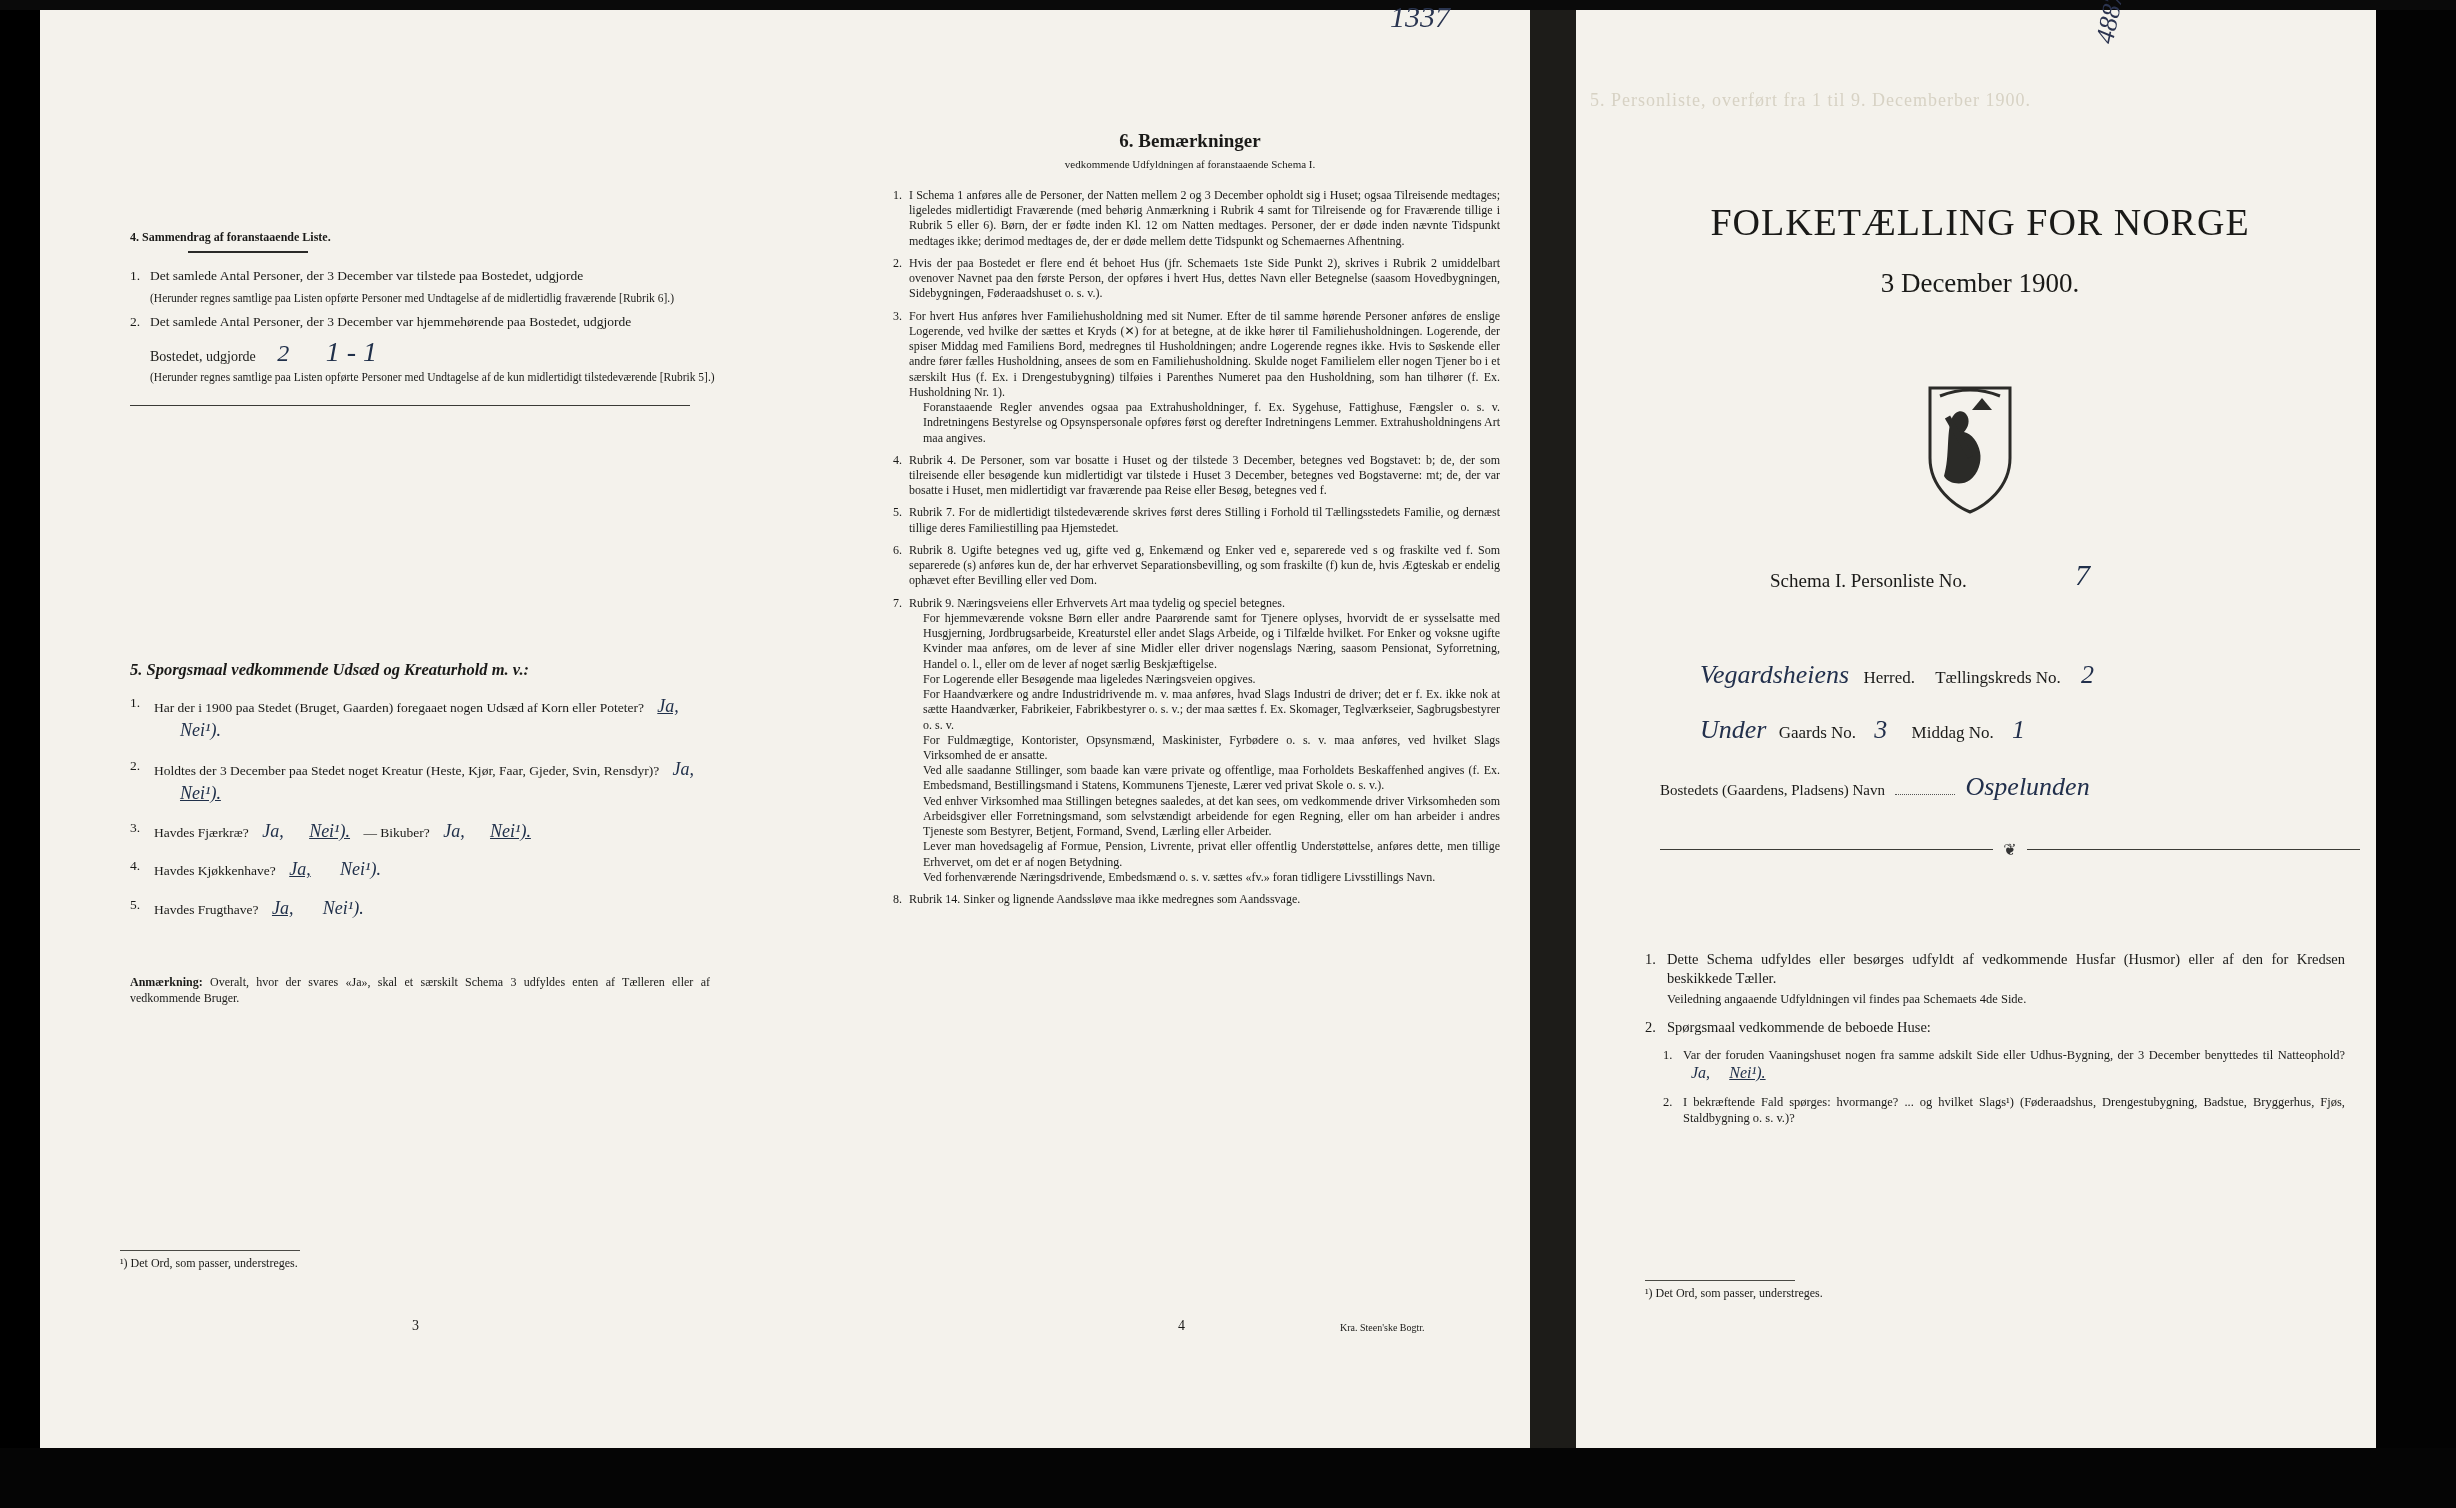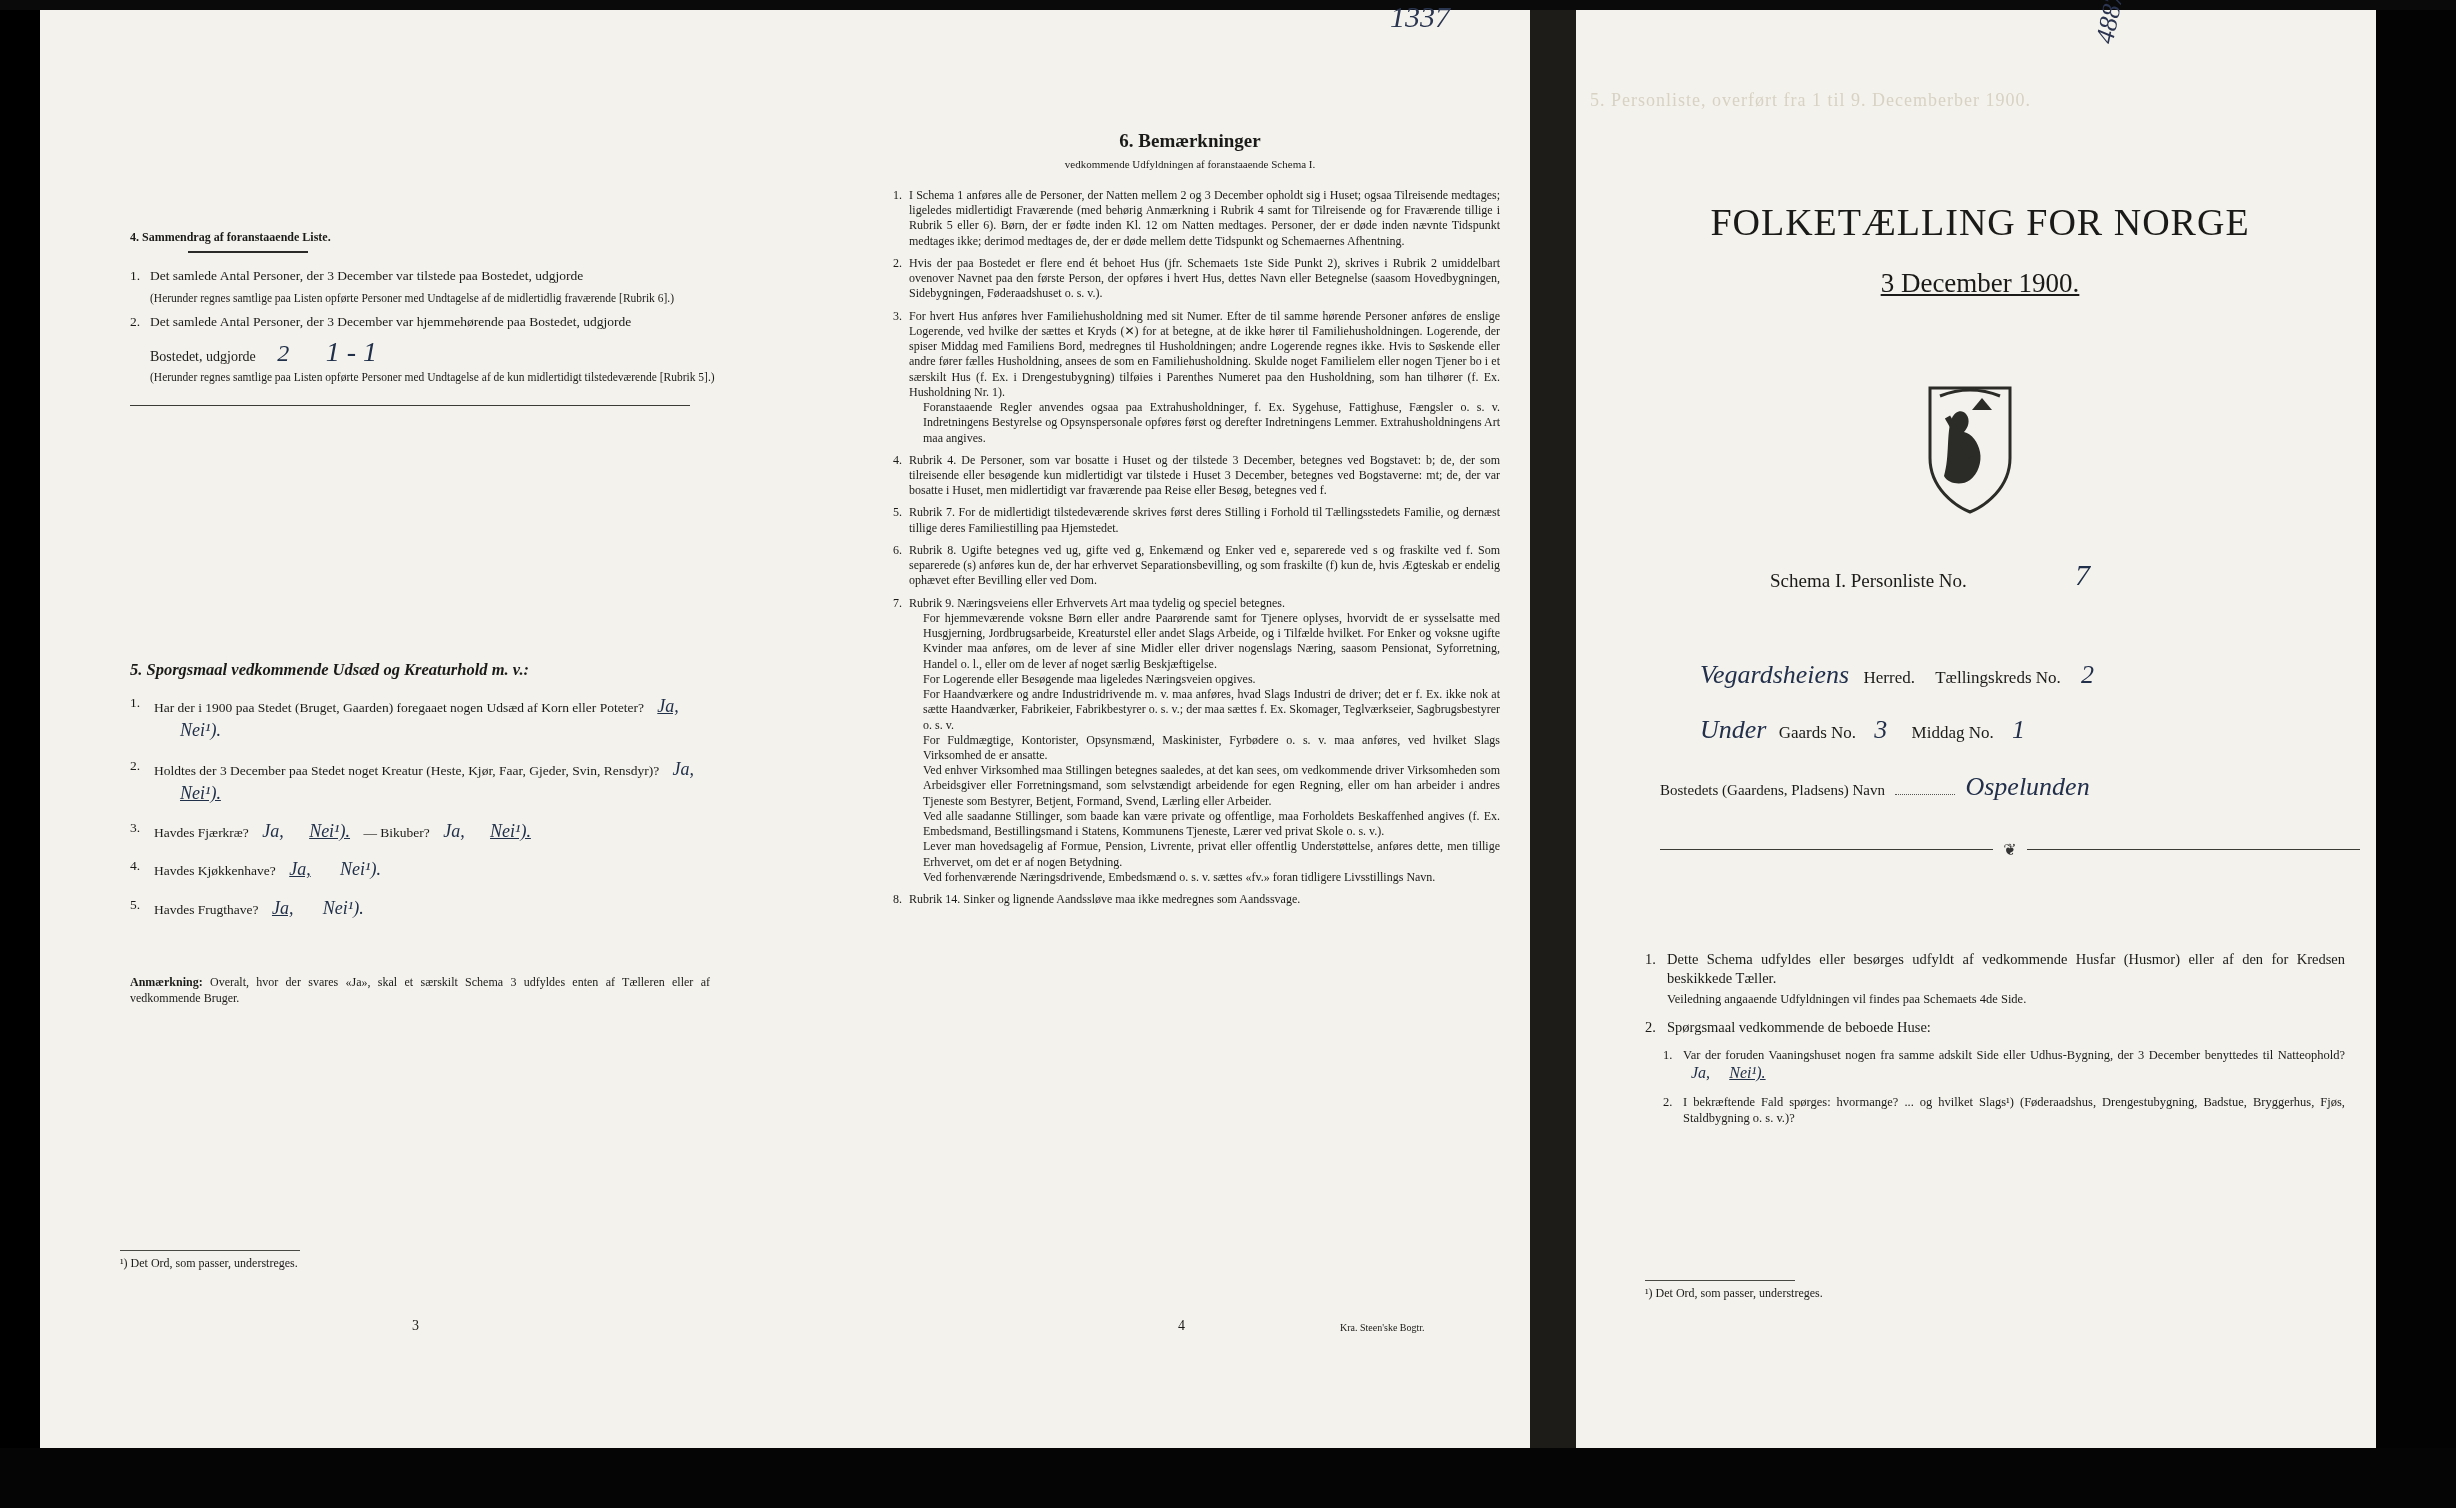--- a/index.html
+++ b/index.html
@@ -49,21 +49,21 @@
   .rule6 .n{width:22px;flex:0 0 22px;text-align:right;padding-right:7px;}
   .rule6 .t{flex:1;}
   .ind{display:block;margin-left:14px;}
   #pagenum4{position:absolute;left:1178px;top:1318px;font-size:14px;}
   #printer{position:absolute;left:1340px;top:1322px;font-size:10px;}
 
   
   #rt-strike{position:absolute;left:1980px;top:40px;width:160px;height:64px;}
   #topnum{position:absolute;left:1390px;top:0px;font-size:30px;color:#2a3550;font-style:italic;}
   #fm-title{position:absolute;left:1620px;top:200px;width:720px;text-align:center;font-size:38px;letter-spacing:1px;}
-  #fm-date{position:absolute;left:1620px;top:268px;width:720px;text-align:center;font-size:27px;text-decoration:underline;}
+  #fm-date{position:absolute;left:1620px;top:268px;width:720px;text-align:center;font-size:27px;}
   #crest{position:absolute;left:1910px;top:380px;width:120px;height:140px;}
   #schema-line{position:absolute;left:1770px;top:570px;font-size:19px;}
   #hand-schema{position:absolute;left:2075px;top:558px;font-size:30px;}
   .fill-row{position:absolute;font-size:17px;}
   #row-herred{left:1700px;top:660px;}
   #row-gaard{left:1700px;top:715px;}
   #row-bosted{left:1660px;top:772px;}
   .hw{font-size:26px;color:#22304c;font-style:italic;font-family:"Liberation Serif",serif;}
   .dots{display:inline-block;border-bottom:1px dotted #555;height:14px;}
   #divider-orn{position:absolute;left:1660px;top:840px;width:700px;text-align:center;color:#333;font-size:16px;}
@@ -223,22 +223,22 @@
       <div class="t">Rubrik 8. Ugifte betegnes ved ug, gifte ved g, Enkemænd og Enker ved e, separerede ved s og fraskilte ved f. Som separerede (s) anføres kun de, der har erhvervet Separationsbevilling, og som fraskilte (f) kun de, hvis Ægteskab er endelig ophævet efter Bevilling eller ved Dom.</div>
     </div>
     <div class="rule6">
       <div class="n">7.</div>
       <div class="t">
         <span>Rubrik 9. Næringsveiens eller Erhvervets Art maa tydelig og speciel betegnes.</span>
         <span class="ind">For hjemmeværende voksne Børn eller andre Paarørende samt for Tjenere oplyses, hvorvidt de er sysselsatte med Husgjerning, Jordbrugsarbeide, Kreaturstel eller andet Slags Arbeide, og i Tilfælde hvilket.  For Enker og voksne ugifte Kvinder maa anføres, om de lever af sine Midler eller driver nogenslags Næring, saasom Pensionat, Syforretning, Handel o. l., eller om de lever af noget særlig Beskjæftigelse.</span>
         <span class="ind">For Logerende eller Besøgende maa ligeledes Næringsveien opgives.</span>
         <span class="ind">For Haandværkere og andre Industridrivende m. v. maa anføres, hvad Slags Industri de driver; det er f. Ex. ikke nok at sætte Haandværker, Fabrikeier, Fabrikbestyrer o. s. v.; der maa sættes f. Ex. Skomager, Teglværkseier, Sagbrugsbestyrer o. s. v.</span>
         <span class="ind">For Fuldmægtige, Kontorister, Opsynsmænd, Maskinister, Fyrbødere o. s. v. maa anføres, ved hvilket Slags Virksomhed de er ansatte.</span>
+        <span class="ind">Ved alle saadanne Stillinger, som baade kan være private og offentlige, maa Forholdets Beskaffenhed angives (f. Ex. Embedsmand, Bestillingsmand i Statens, Kommunens Tjeneste, Lærer ved privat Skole o. s. v.).</span>
         <span class="ind">Ved enhver Virksomhed maa Stillingen betegnes saaledes, at det kan sees, om vedkommende driver Virksomheden som Arbeidsgiver eller Forretningsmand, som selvstændigt arbeidende for egen Regning, eller om han arbeider i andres Tjeneste som Bestyrer, Betjent, Formand, Svend, Lærling eller Arbeider.</span>
-        <span class="ind">Ved alle saadanne Stillinger, som baade kan være private og offentlige, maa Forholdets Beskaffenhed angives (f. Ex. Embedsmand, Bestillingsmand i Statens, Kommunens Tjeneste, Lærer ved privat Skole o. s. v.).</span>
         <span class="ind">Lever man hovedsagelig af Formue, Pension, Livrente, privat eller offentlig Understøttelse, anføres dette, men tillige Erhvervet, om det er af nogen Betydning.</span>
         <span class="ind">Ved forhenværende Næringsdrivende, Embedsmænd o. s. v. sættes «fv.» foran tidligere Livsstillings Navn.</span>
       </div>
     </div>
     <div class="rule6">
       <div class="n">8.</div>
       <div class="t">Rubrik 14. Sinker og lignende Aandssløve maa ikke medregnes som Aandssvage.</div>
     </div>
   </div>
   <div id="pagenum4">4</div>

